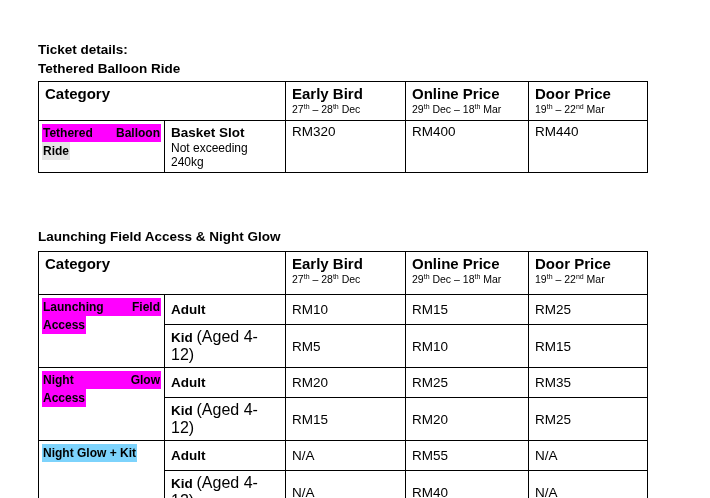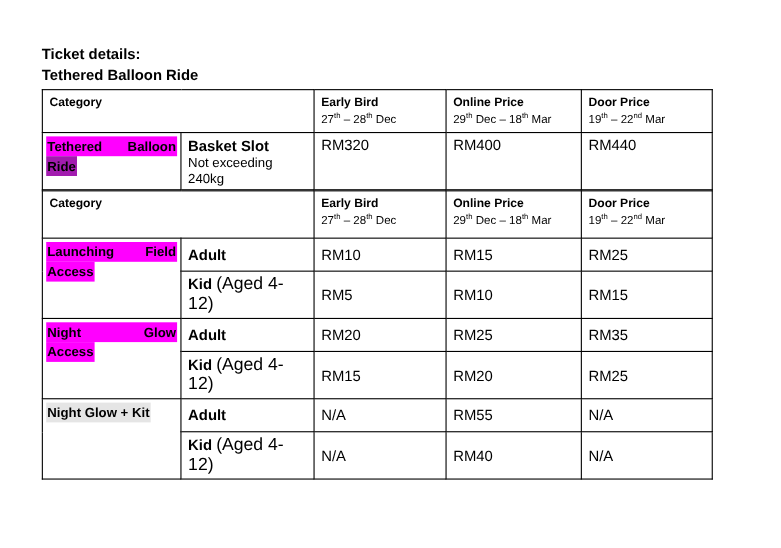--- a/index.html
+++ b/index.html
@@ -35,21 +35,21 @@
     border: 1px solid #000;
     vertical-align: top;
     padding: 3px 6px;
     font-size: 13.5px;
   }
   .t1 tr.head-row { height: 39px; }
   .t2 tr.head-row { height: 43px; }
   .t1 tr.data-row { height: 50px; }
   .t2 tr.data-row { height: 30px; }
 
-  .col-title { font-weight: bold; font-size: 11px; line-height: 17px; }
+  .col-title { font-weight: bold; font-size: 15px; line-height: 17px; }
   .col-date  { font-size: 10.5px; line-height: 13px; margin-top: 1px; }
   sup { font-size: 7px; vertical-align: super; line-height: 0; }
 
   td.cat-cell { padding: 3px 3px; }
   .cat {
     display: flex;
     flex-direction: column;
     align-items: flex-start;
     font-weight: bold;
     font-size: 12px;
@@ -104,34 +104,35 @@
         <div class="col-date">19<sup>th</sup> – 22<sup>nd</sup> Mar</div>
       </td>
     </tr>
     <tr class="data-row">
       <td class="cat-cell">
         <div class="cat">
           <span class="hl hl-justify" style="background: rgb(255, 0, 255);">
                 <span>Tethered</span>
                 <span>Balloon</span>
               </span>
-          <span class="hl" style="background: #a21caf;">Ride</span>
+          <span class="hl" style="background: #e5e5e5;">Ride</span>
         </div>
       </td>
       <td>
         <div class="sub-title">Basket Slot</div>
         <div class="sub-note">Not exceeding 240kg</div>
       </td>
       <td>RM320</td>
       <td>RM400</td>
       <td>RM440</td>
     </tr>
   </tbody>
     </table>
 
+  <div class="doc-title heading2">Launching Field Access &amp; Night Glow</div>
 
   <table class="price-table t2">
     <colgroup>
         <col class="c1">
         <col class="c2">
         <col class="c3">
         <col class="c4">
         <col class="c5">
       </colgroup>
     <tbody>
@@ -193,21 +194,21 @@
     <tr class="data-row">
       <td class="mid"><span class="lbl-b">Kid</span> <span class="lbl-note">(Aged 4-12)</span></td>
       <td class="mid">RM15</td>
       <td class="mid">RM20</td>
       <td class="mid">RM25</td>
     </tr>
 
     <tr class="data-row">
       <td rowspan="2" class="cat-cell">
         <div class="cat">
-          <span class="hl" style="background: #e5e5e5;">Night Glow + Kit</span>
+          <span class="hl" style="background: #7dd3fc;">Night Glow + Kit</span>
         </div>
       </td>
       <td class="mid"><span class="lbl-b">Adult</span></td>
       <td class="mid">N/A</td>
       <td class="mid">RM55</td>
       <td class="mid">N/A</td>
     </tr>
     <tr class="data-row">
       <td class="mid"><span class="lbl-b">Kid</span> <span class="lbl-note">(Aged 4-12)</span></td>
       <td class="mid">N/A</td>

